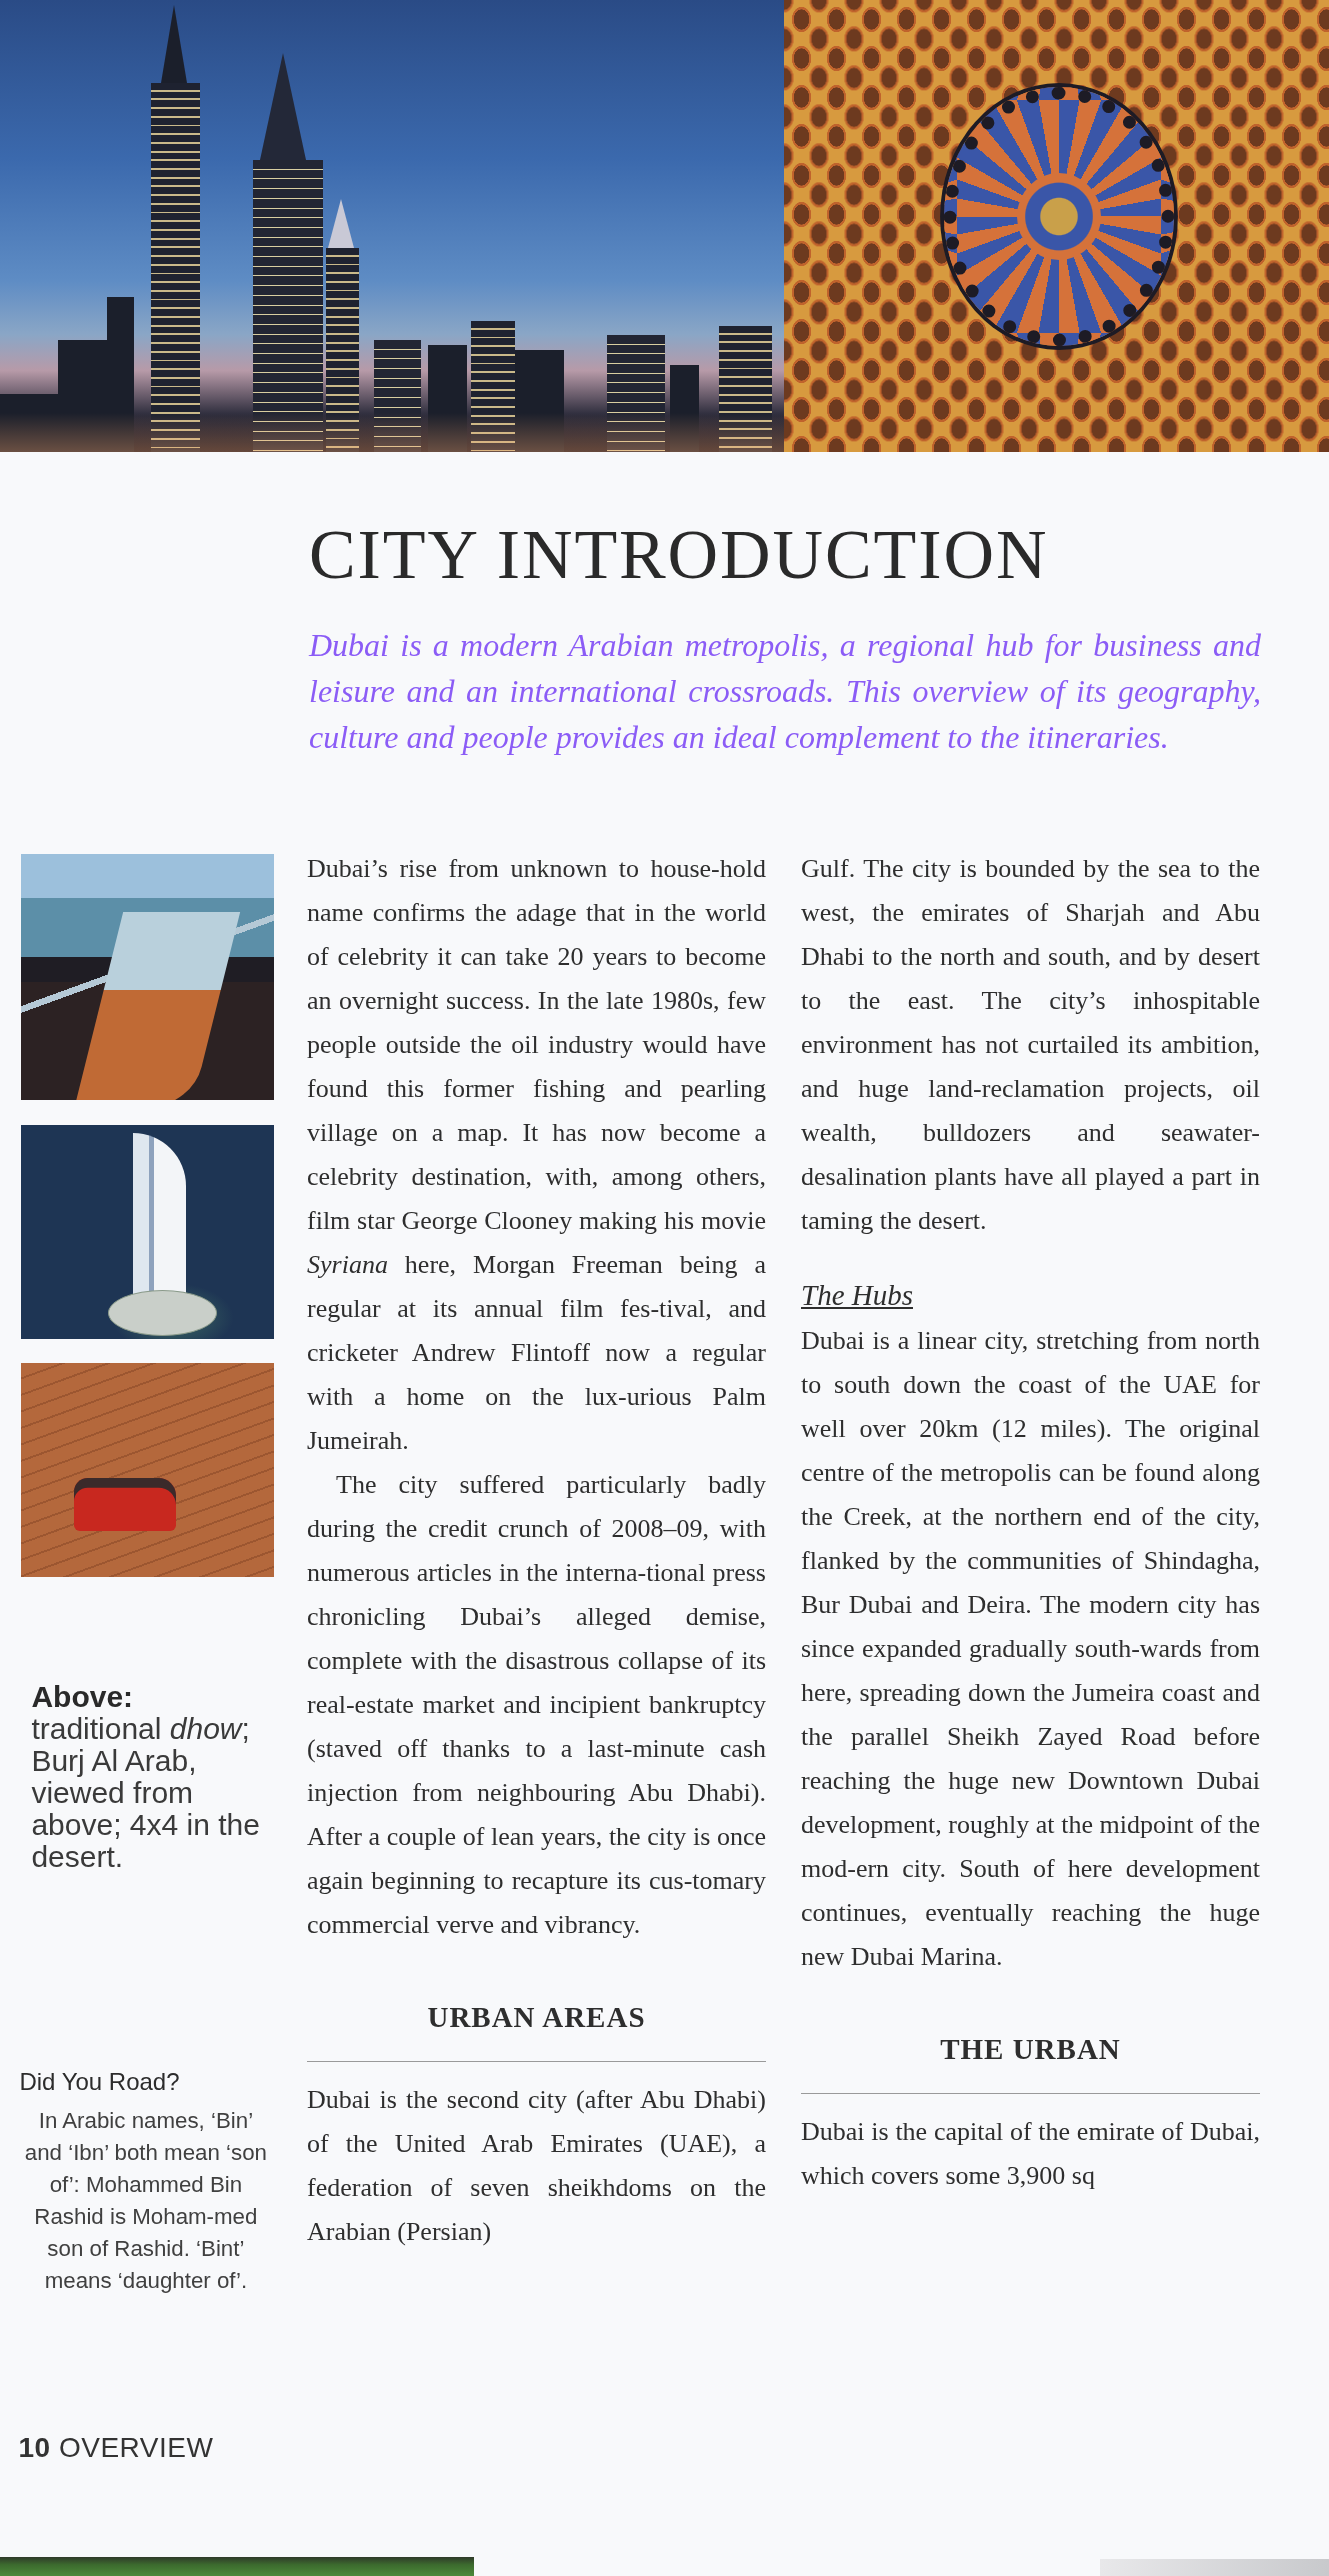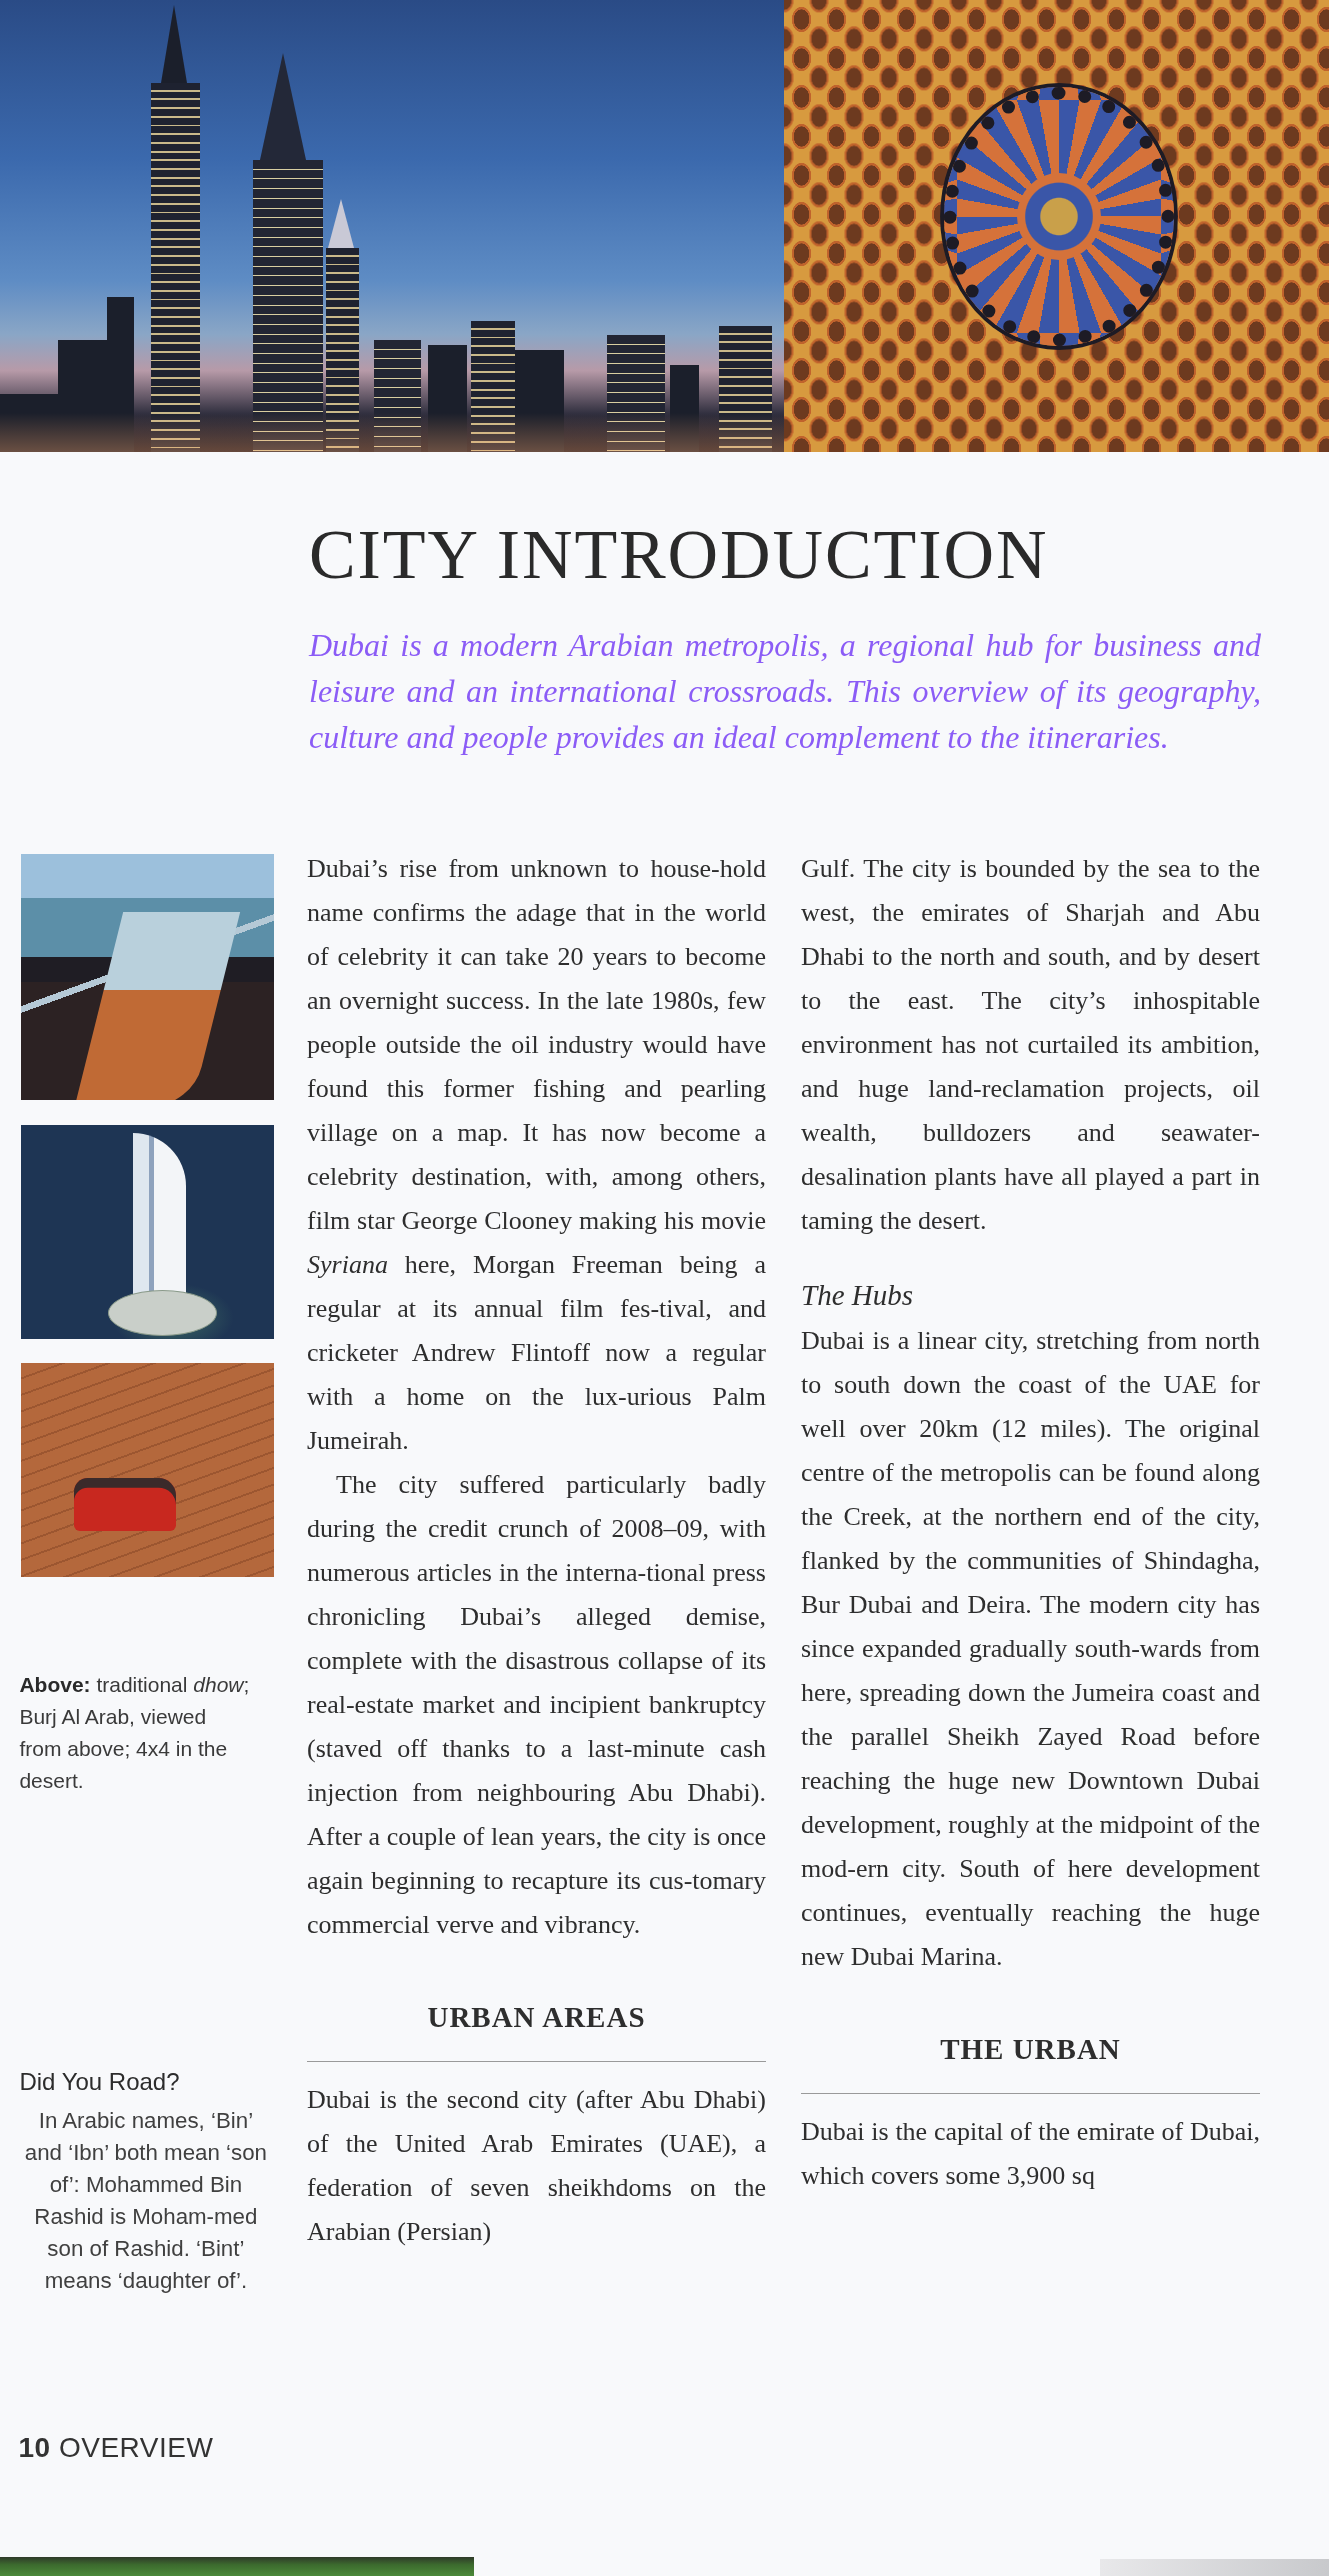--- a/index.html
+++ b/index.html
@@ -92,38 +92,38 @@
   .img-desert::before {
     content: ""; position: absolute; left: 53px; top: 115px; width: 102px; height: 53px;
     background: #c8281f; border-radius: 13.6px 17.5px 5.8px 5.8px;
     box-shadow: inset 0 9.7px 0 #3b2a2a;
   }
 
   
   .sans { font-family: "Liberation Sans", "DejaVu Sans", sans-serif; }
   .caption {
     left: 19.4px; top: 1669px; width: 233px;
-    font-size: 21px; line-height: 32px; color: #3a3a3a; margin: 0;
+    font-size: 30px; line-height: 32px; color: #3a3a3a; margin: 12px;
   }
   .caption b { font-weight: bold; color: #2a2a2a; }
   .dyk-title { left: 19.4px; top: 2068px; font-size: 24px; color: #2c2c2c; margin: 0; }
   .dyk-text {
     left: 19.4px; top: 2105px; width: 253px;
     font-size: 22.3px; line-height: 32px; color: #404040; margin: 0; text-align: center;
   }
   .footer-folio { left: 18.5px; top: 2432px; font-size: 28px; color: #333; margin: 0; letter-spacing: 0.5px; }
   .footer-folio .num { font-weight: bold; }
 
   
   .col { width: 459px; font-size: 26px; line-height: 44px; color: #2e2e2e; text-align: justify; hyphens: manual; }
   .col p { margin: 0; }
   .col-left { left: 307px; top: 847px; }
   .col-right { left: 801px; top: 847px; }
   .indent { text-indent: 29px; }
-  .subhead-italic { font-style: italic; font-size: 29px; margin-top: 29px !important; line-height: 47px; }
+  .subhead-italic { font-style: italic; font-size: 29px; margin-top: 29px !important; line-height: 47px; text-decoration: underline; }
   .section-head {
     font-weight: bold; font-size: 29px; letter-spacing: 1px; text-align: center;
     margin: 51px 0 0 0 !important; padding-bottom: 24px; border-bottom: 1.5px solid #9a9a9a;
     line-height: 39px;
   }
   .after-head { margin-top: 15.5px !important; }
 
   
   .strip-green {
     left: 0; top: 2557px; width: 474px; height: 19.4px;

